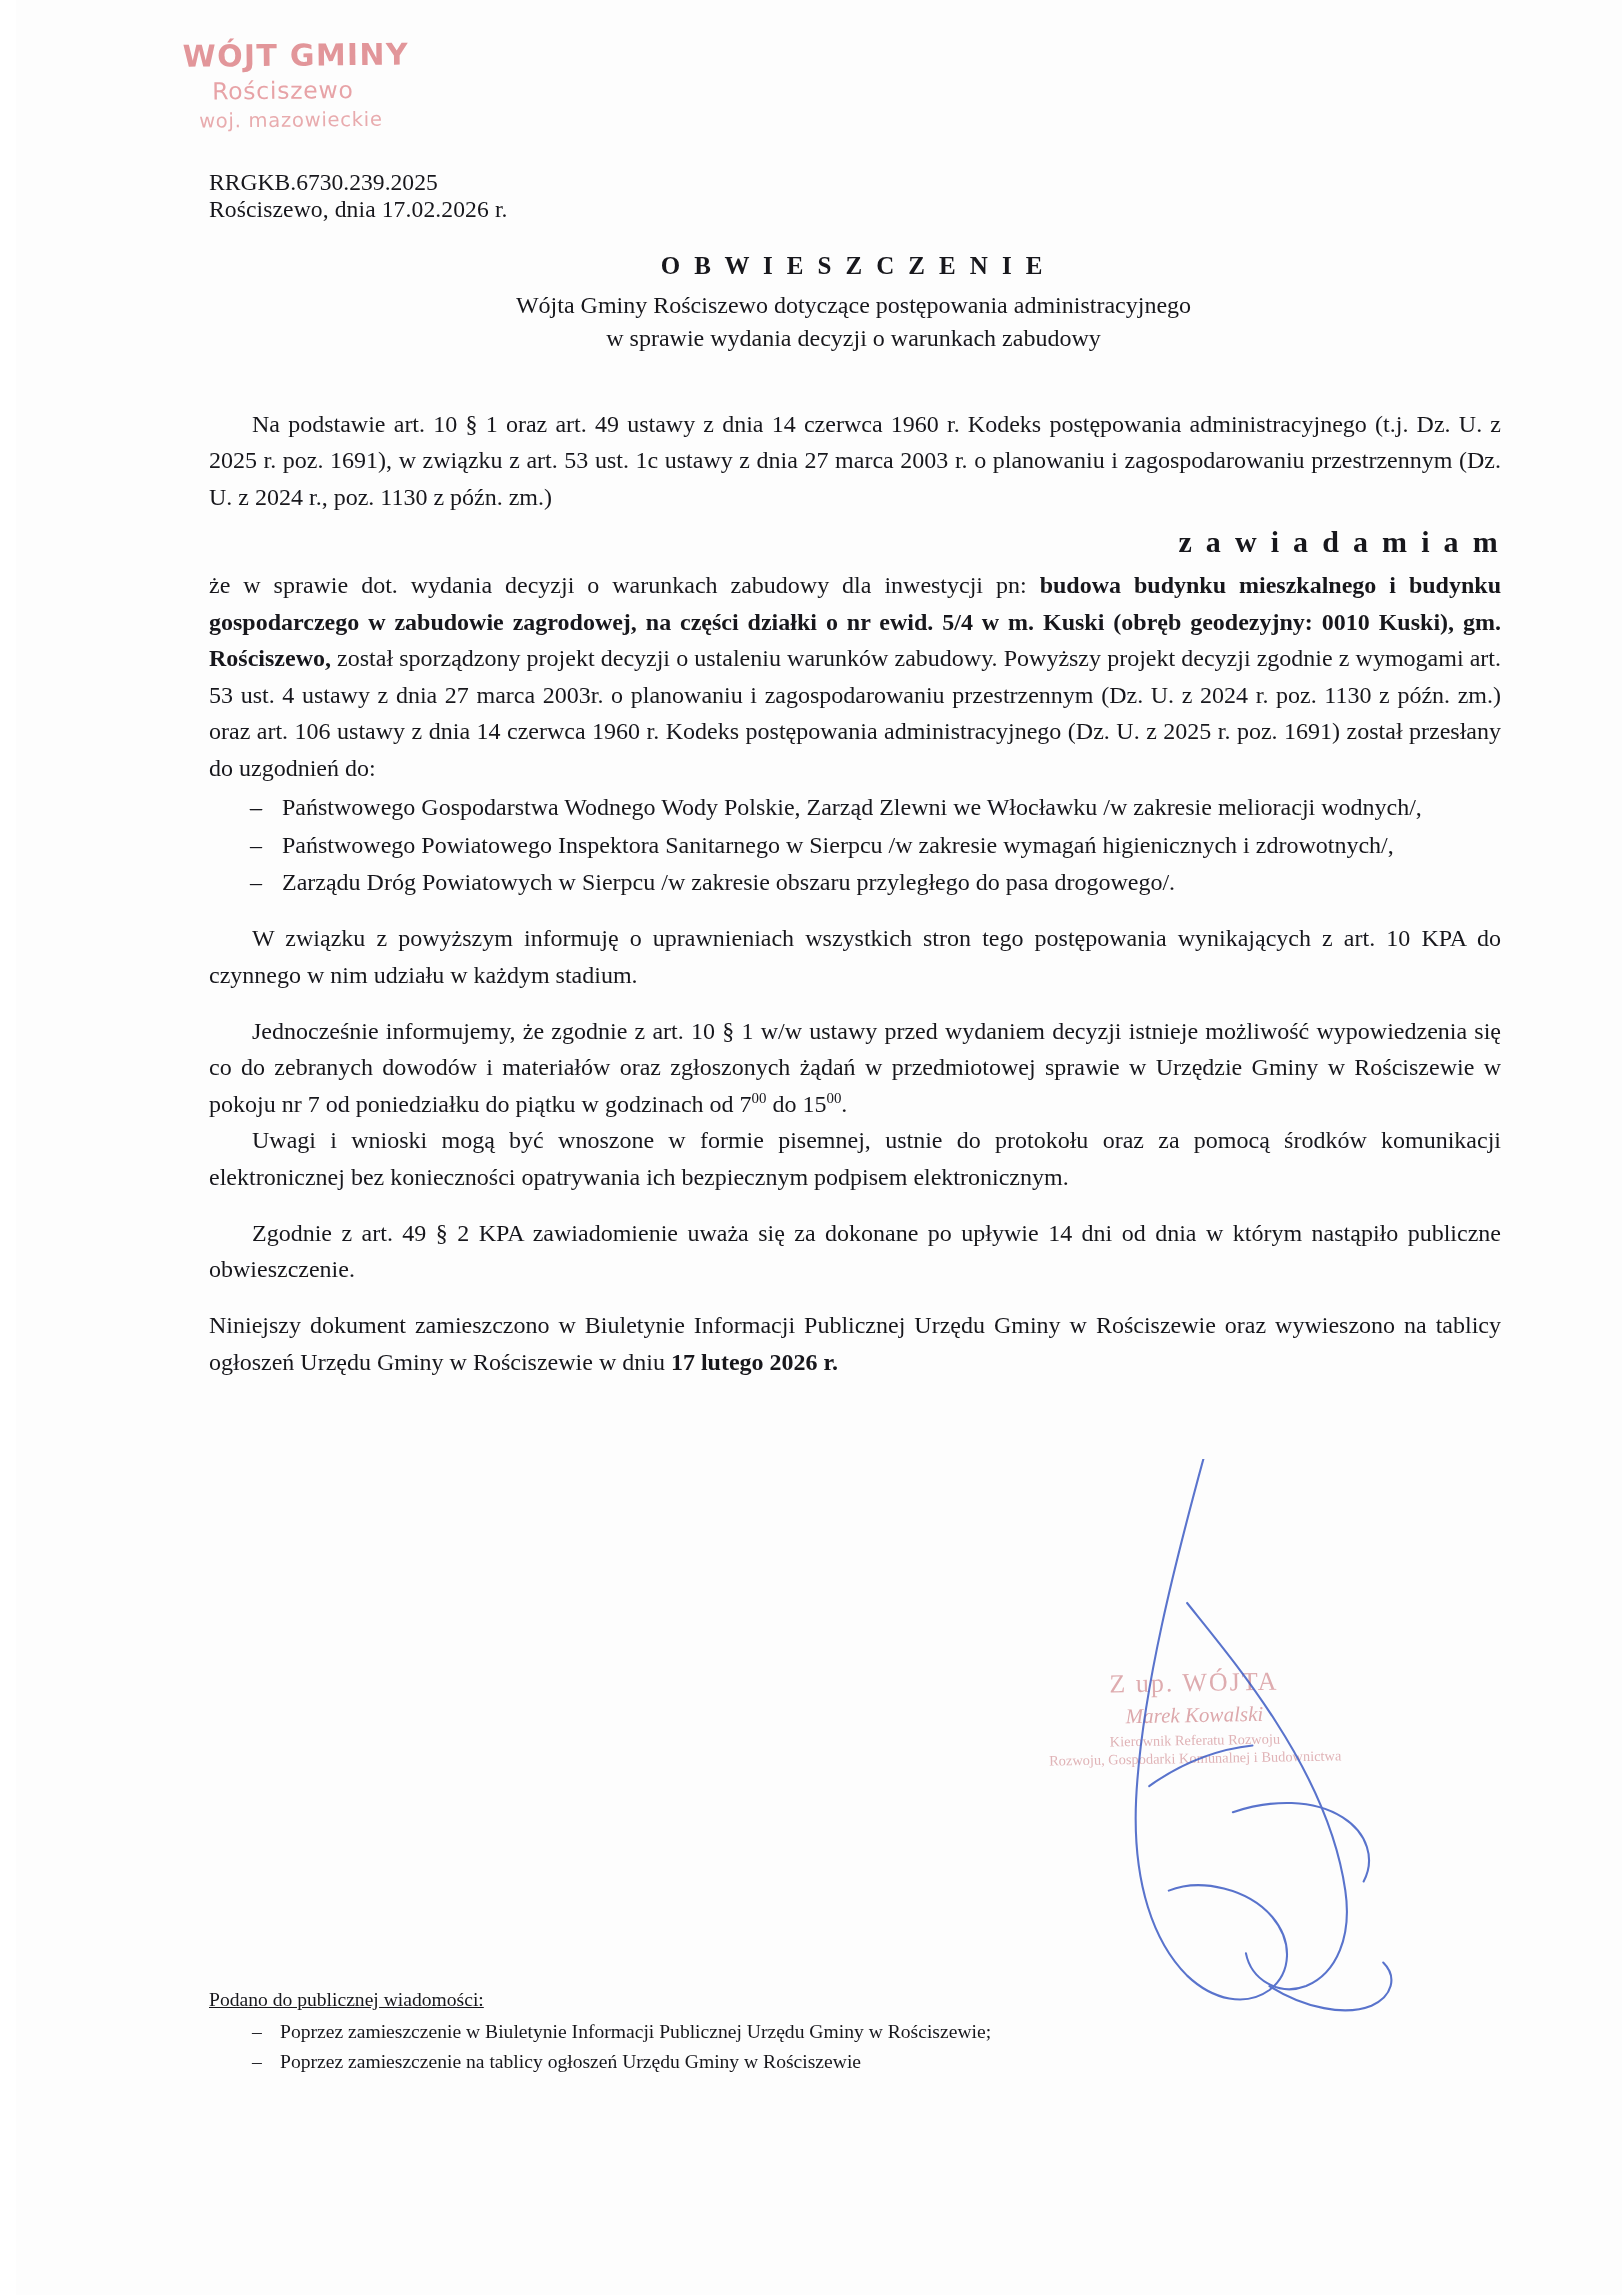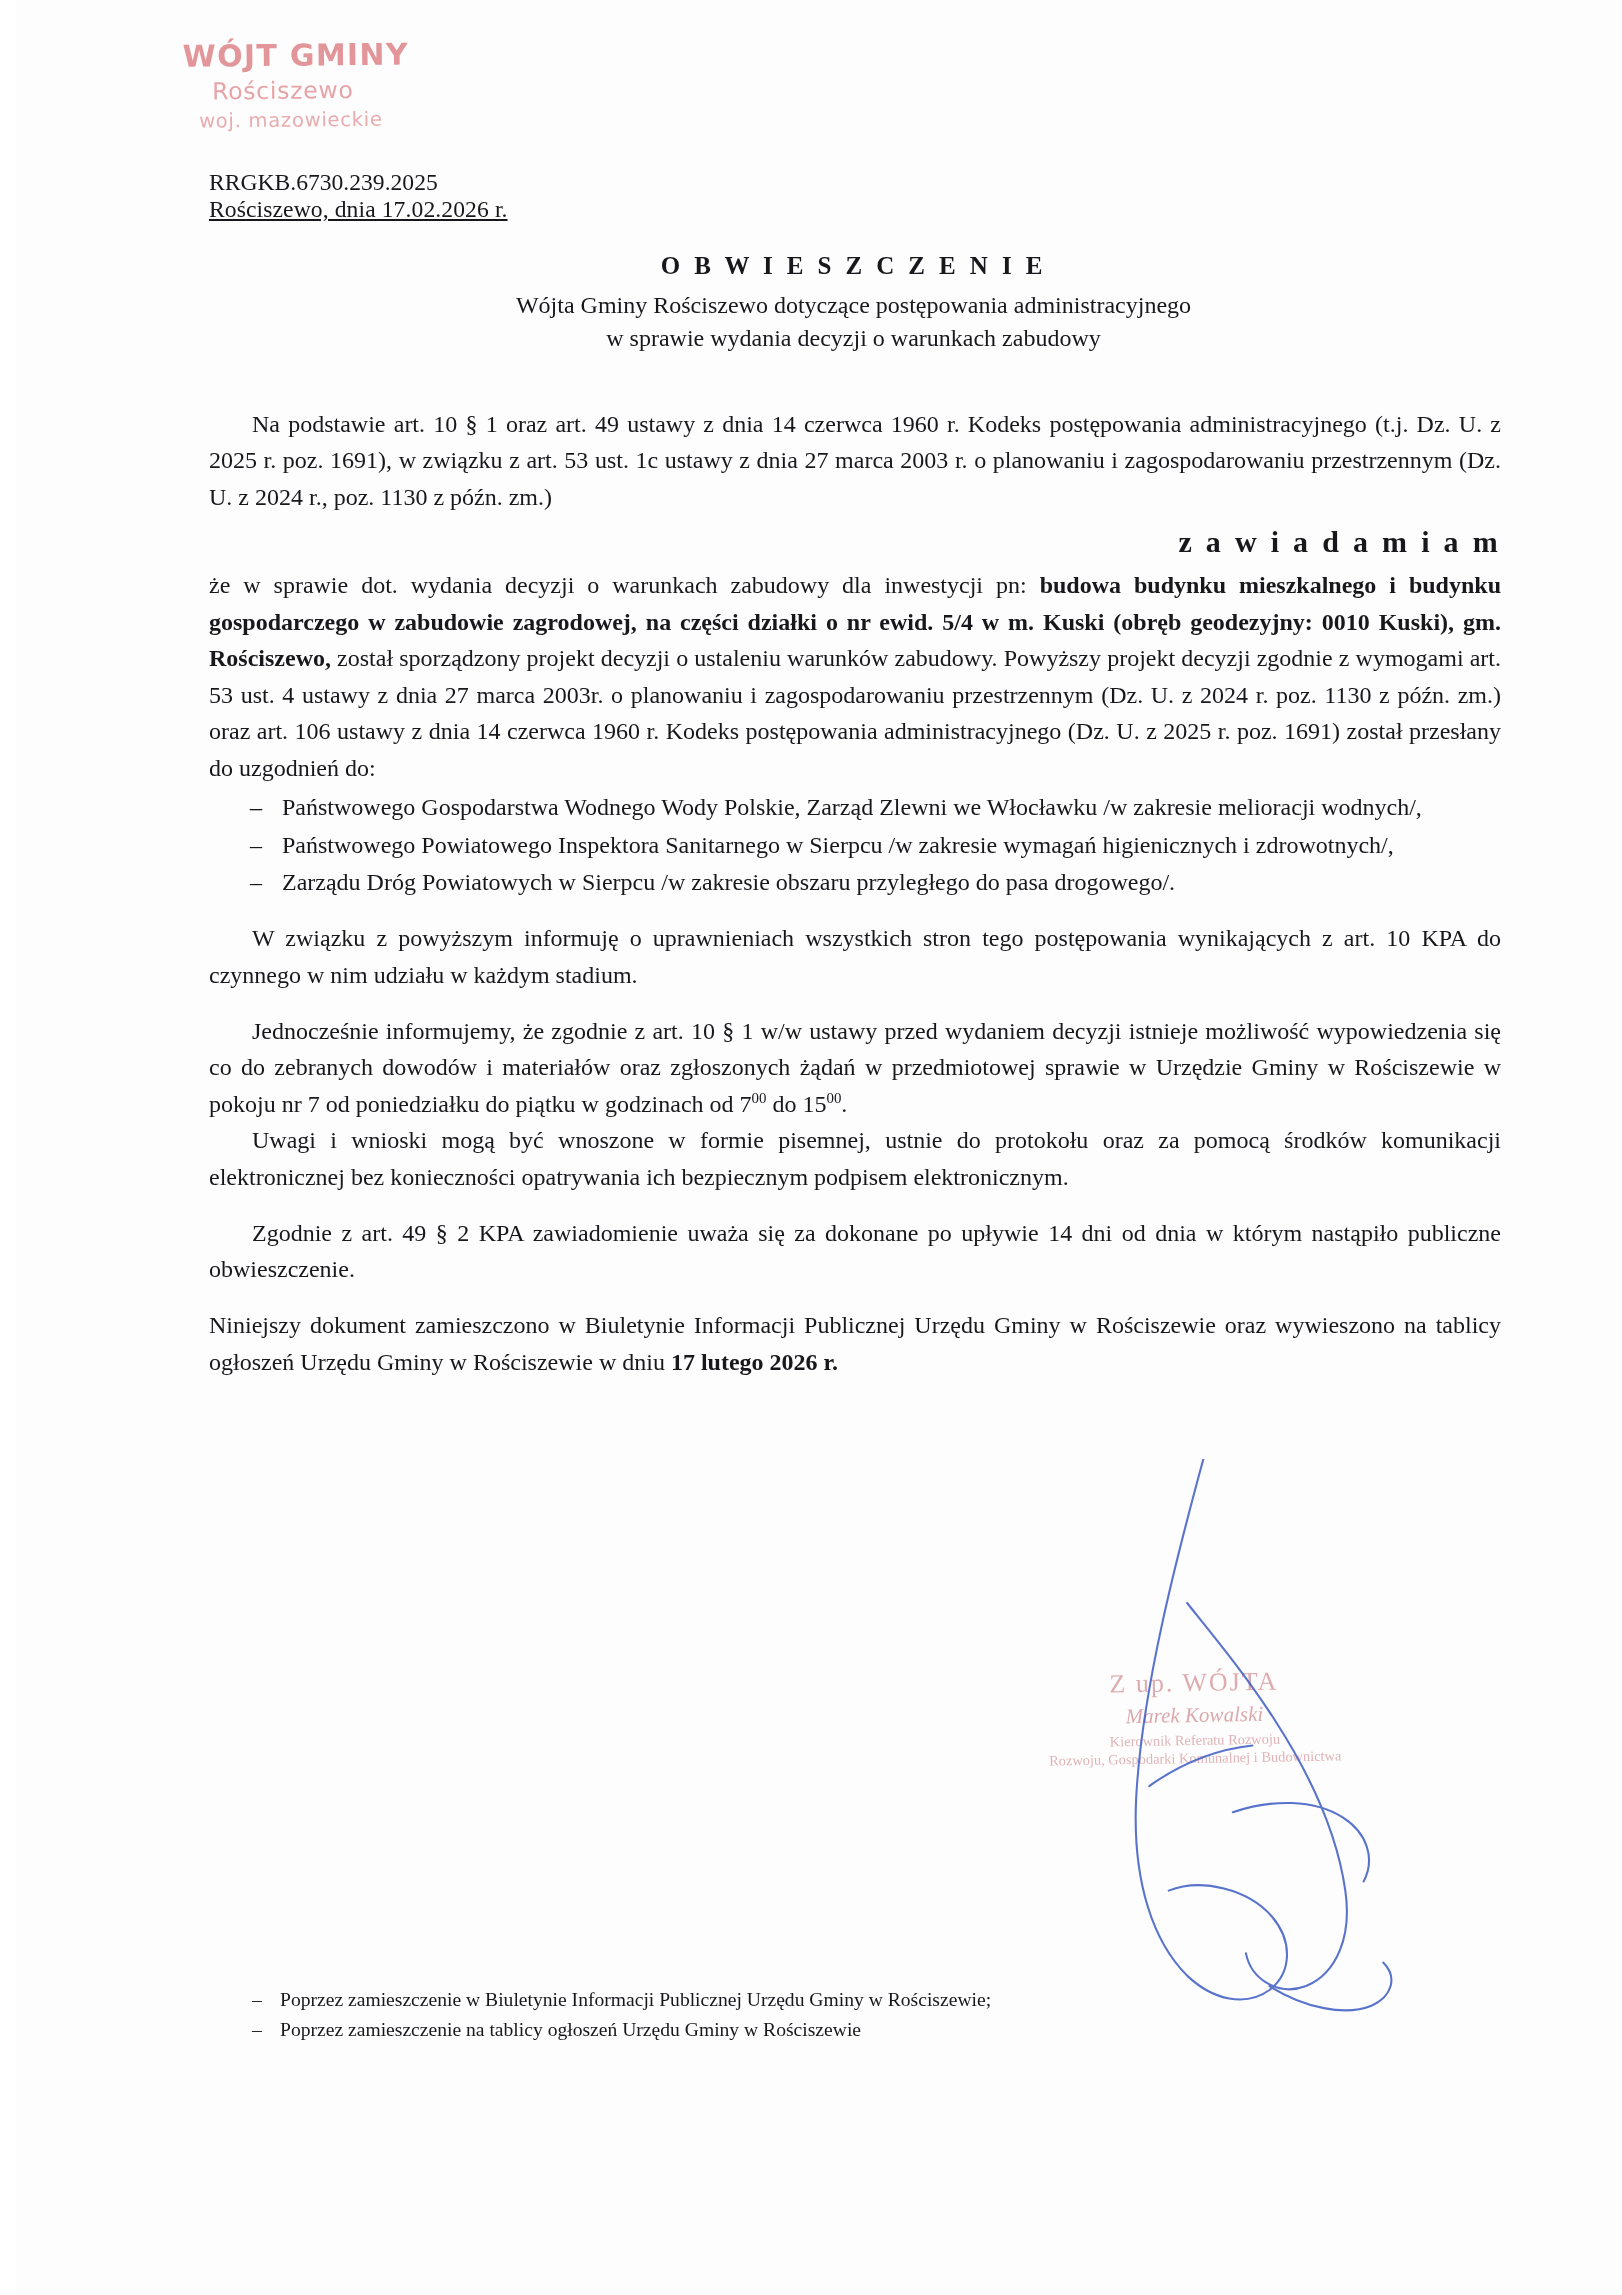--- a/index.html
+++ b/index.html
@@ -63,21 +63,21 @@
   .topline {
     position: absolute;
     left: 193px;
     top: 169px;
     width: 1289px;
     display: flex;
     justify-content: space-between;
     font-size: 23.6px;
     flex-direction: column;
   }
-  .topline .sign { letter-spacing: 0.1px; text-decoration: underline; }
+  .topline .sign { letter-spacing: 0.1px; }
 
   
   .title-block {
     position: absolute;
     left: 193px;
     top: 252px;
     width: 1289px;
     text-align: center;
   }
   .title-main {
@@ -275,20 +275,21 @@
         <path d="M470,-55 C410,160 360,360 352,520 C346,650 380,740 430,790 C470,828 520,838 556,812 C590,786 592,738 560,700 C524,658 452,640 402,660"></path>
         <path d="M430,220 C470,270 520,330 566,402 C620,486 660,576 672,660 C682,728 660,786 612,806 C570,822 528,796 520,756"></path>
         <path d="M500,540 C560,520 624,520 668,548 C706,572 718,612 700,646"></path>
         <path d="M556,806 C610,840 672,852 712,836 C744,822 752,792 730,770"></path>
         <path d="M372,500 C420,466 474,444 530,438"></path>
       </g>
     </svg>
   </div>
 
   <div class="footer">
+    <div class="head">Podano do publicznej wiadomości:</div>
     <ul>
       <li><span class="dash">–</span><span>Poprzez zamieszczenie w Biuletynie Informacji Publicznej Urzędu Gminy w Rościszewie;</span></li>
       <li><span class="dash">–</span><span>Poprzez zamieszczenie na tablicy ogłoszeń Urzędu Gminy w Rościszewie</span></li>
     </ul>
   </div>
 
 </div>
 
 
 </body></html>

